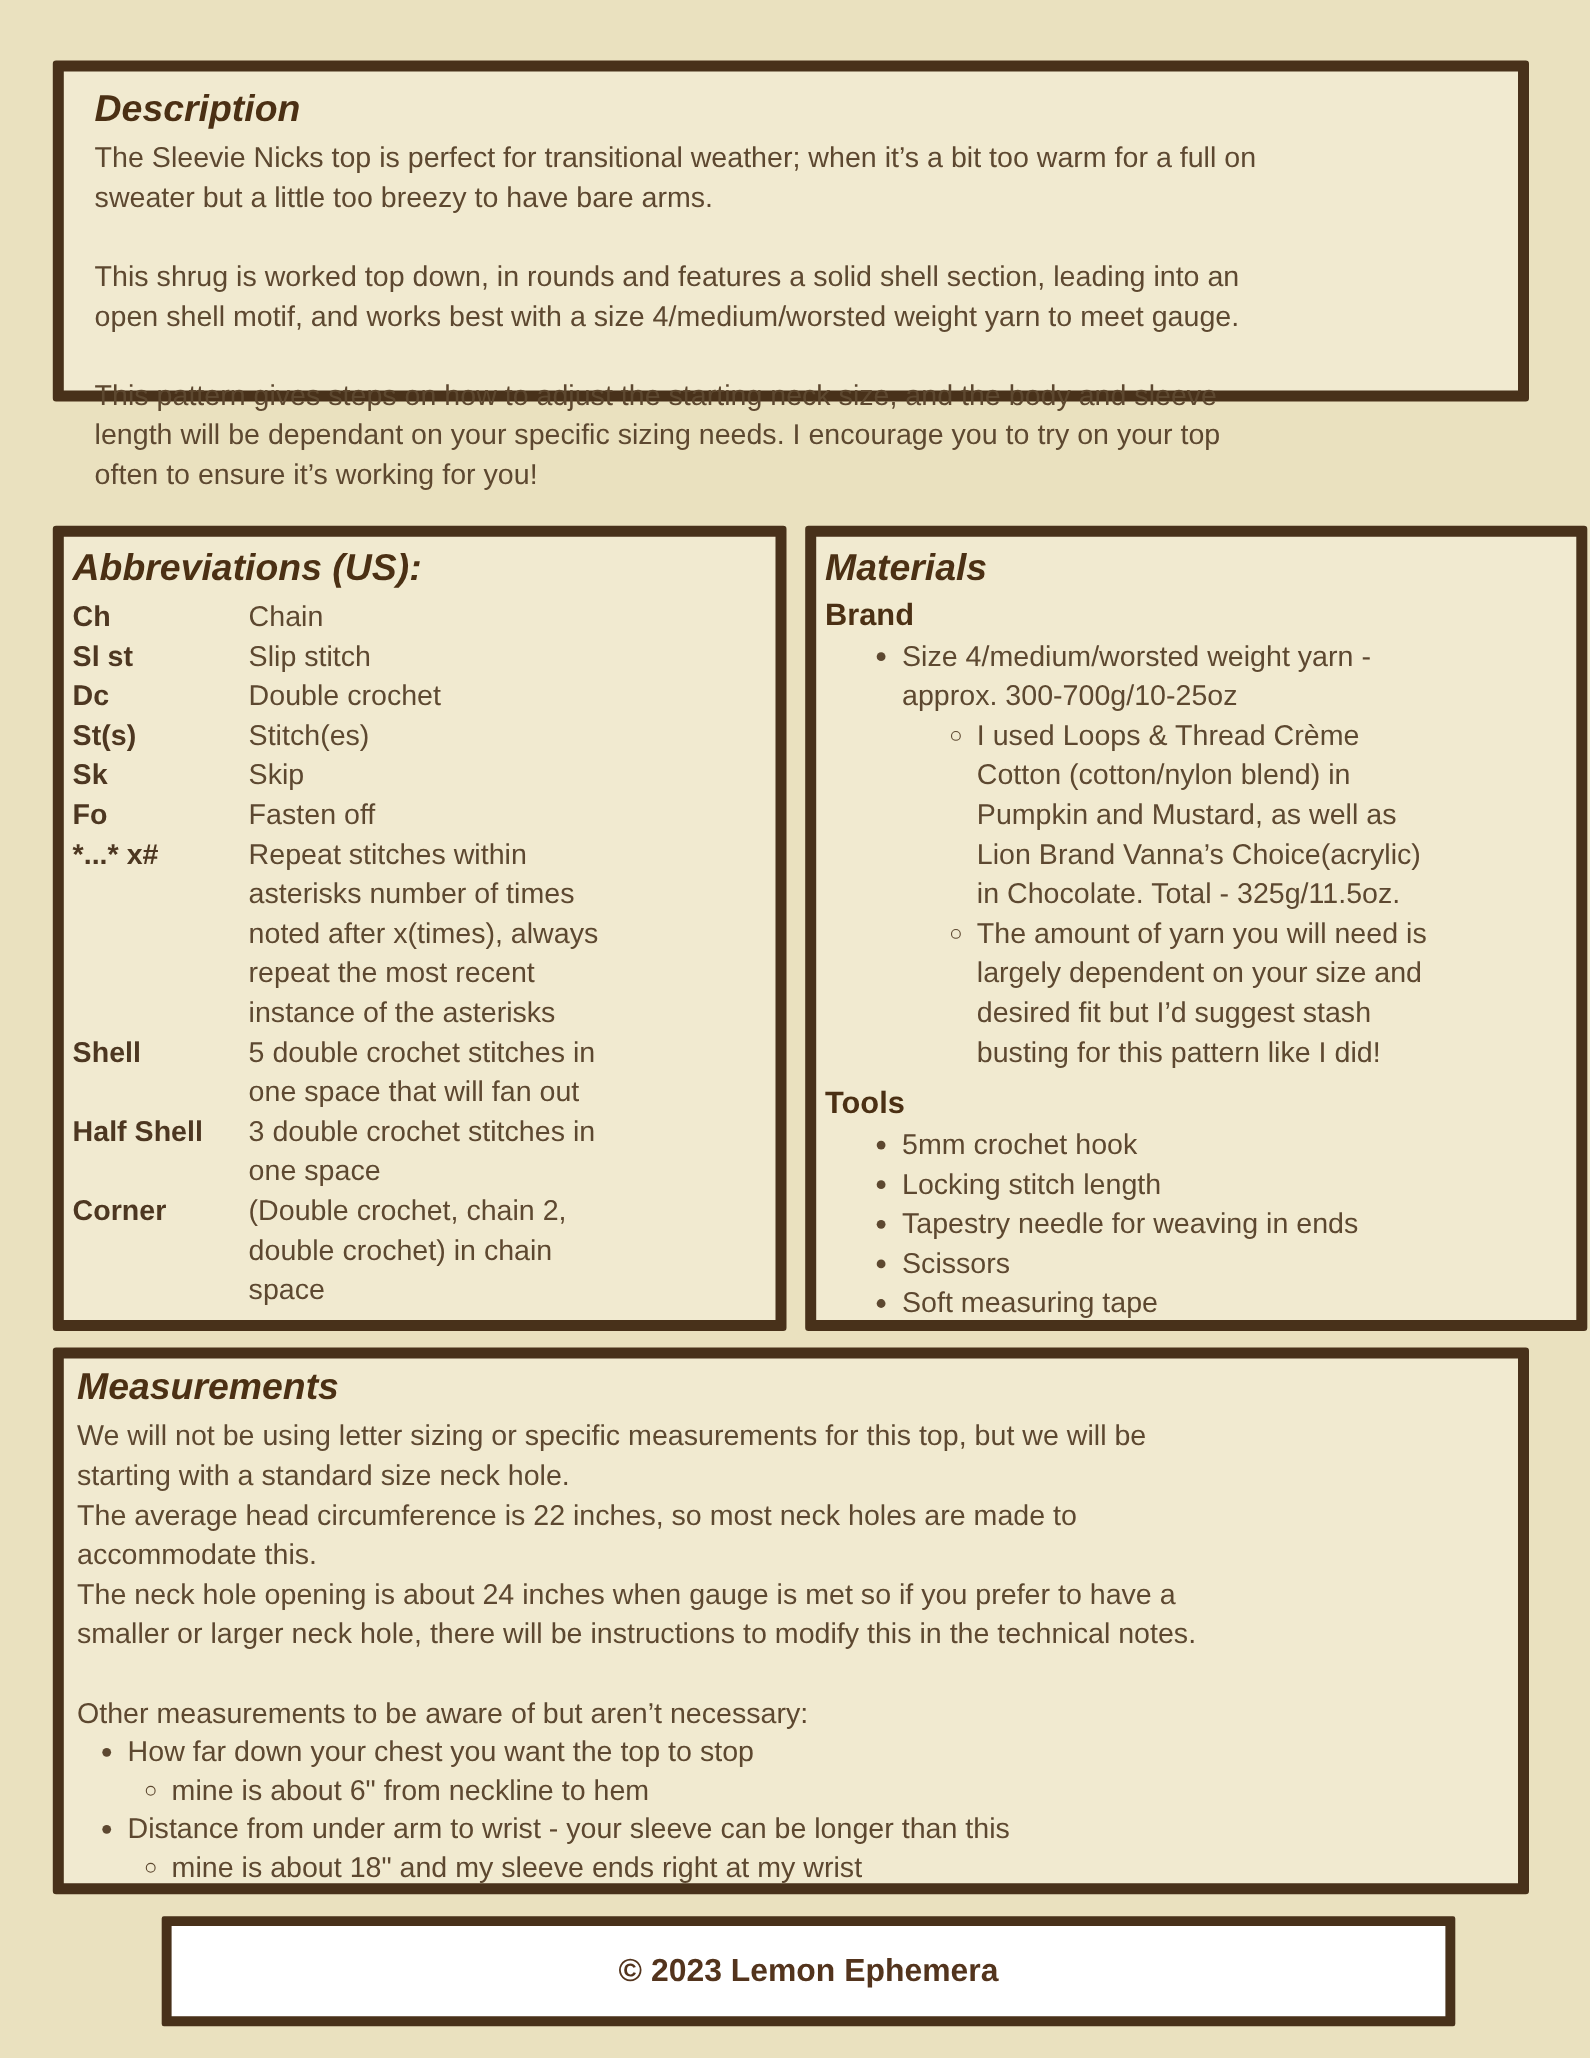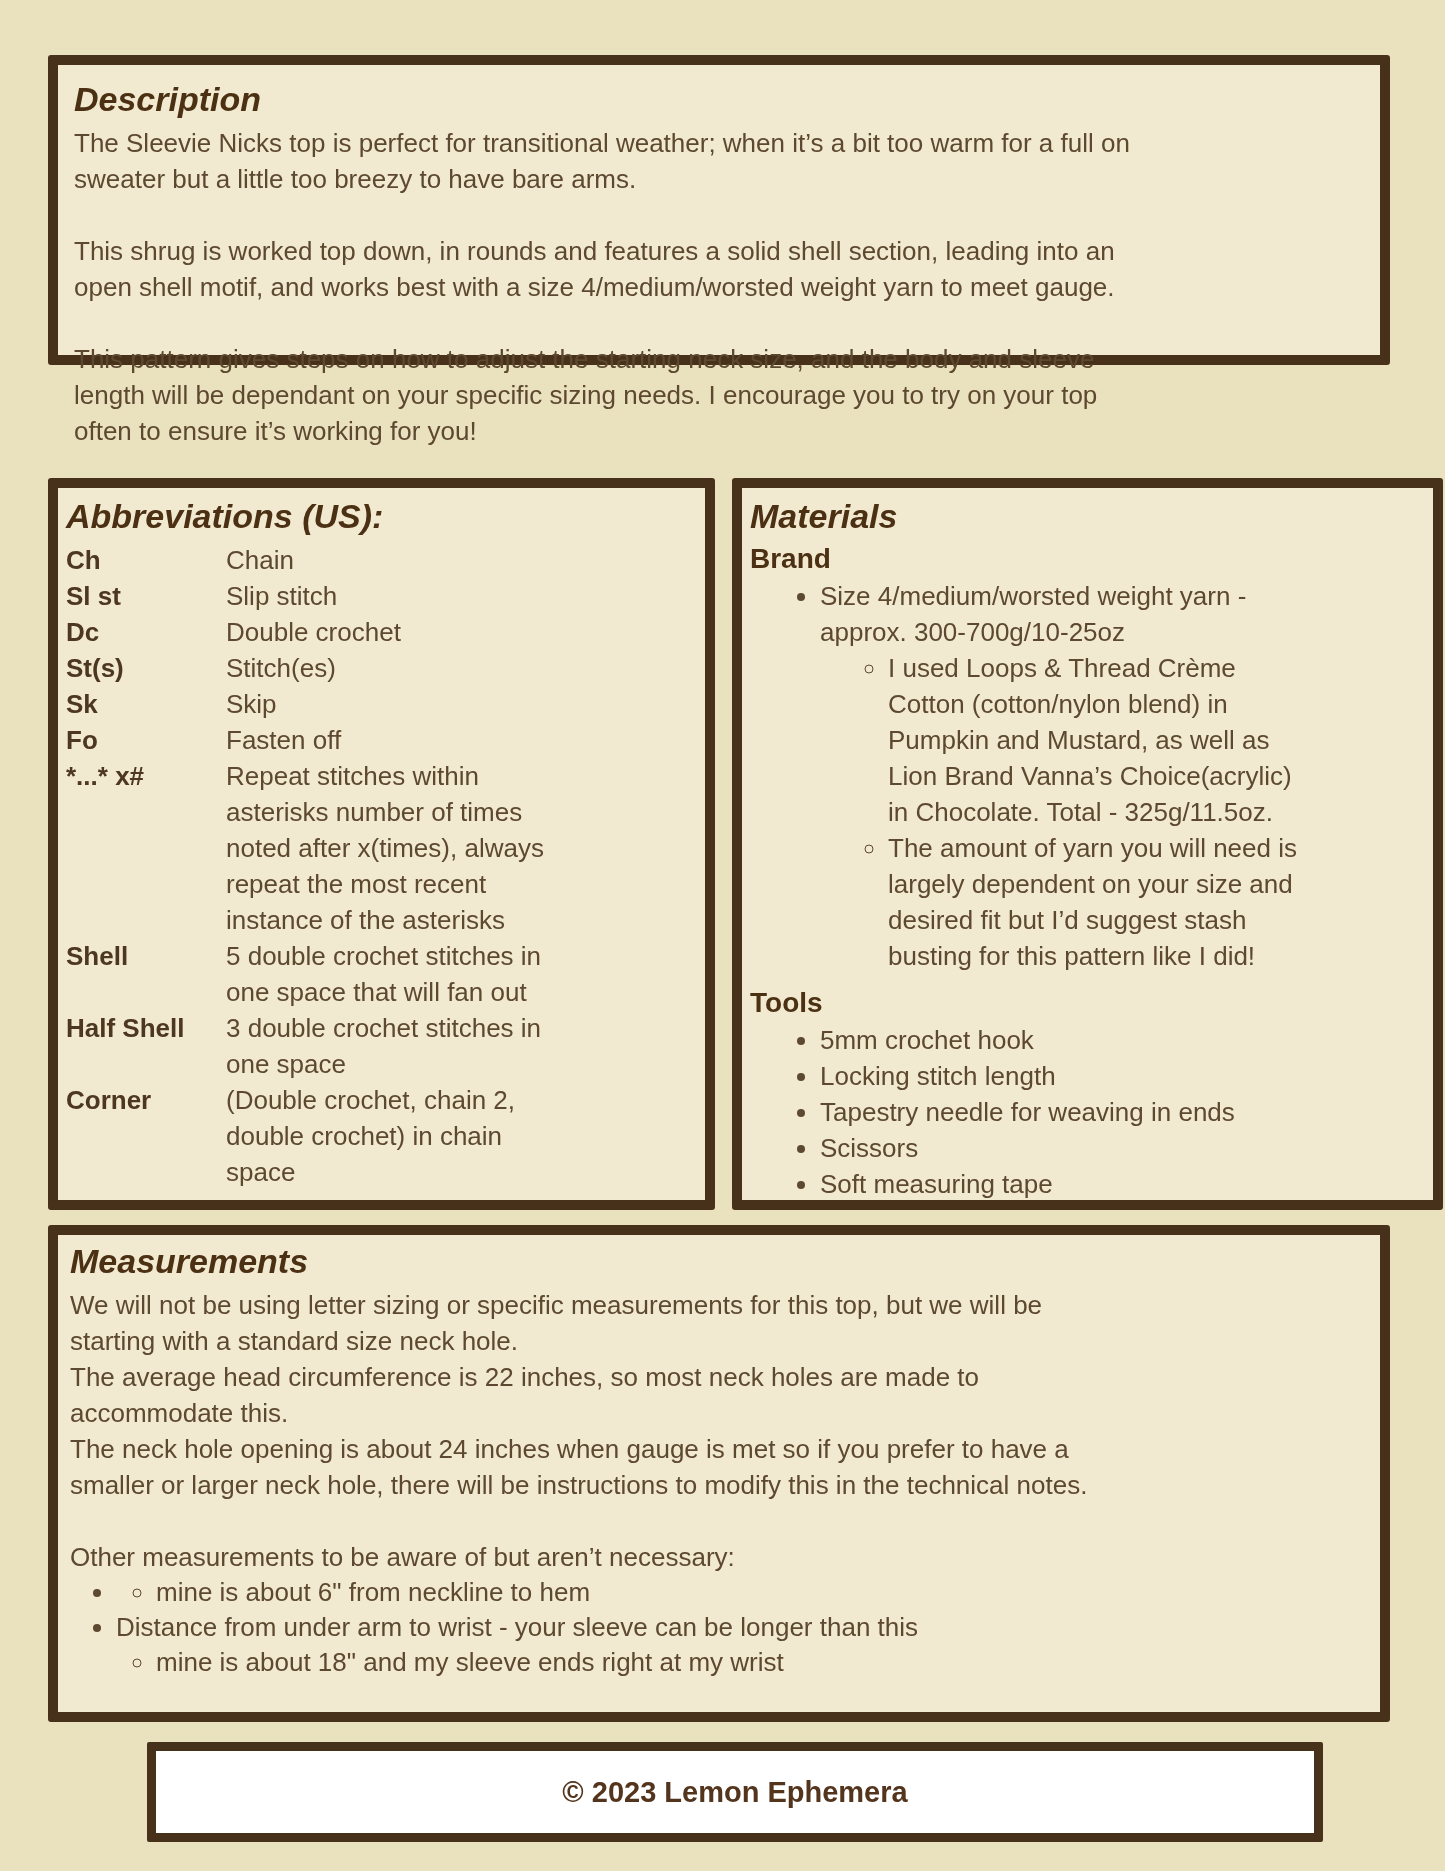--- a/index.html
+++ b/index.html
@@ -19,21 +19,21 @@
   .box-title{
     font-style:italic;font-weight:bold;
     font-size:34px;line-height:40px;
     color:#4b3014;margin:0 0 6px 0;
   }
   .body-text{font-size:26px;line-height:36px;white-space:pre-line;margin:0;}
   .para{margin:0 0 36px 0;}
   .para:last-child{margin-bottom:0;}
 
   
-  #description-box{left:48px;top:55px;width:1342px;height:310px;padding:14px 16px;}
+  #description-box{left:48px;top:55px;width:1342px;height:310px;padding:14px 28px;}
 
   
   #abbreviations-box{left:48px;top:478px;width:667px;height:732px;padding:8px 8px;}
   #materials-box{left:732px;top:478px;width:711px;height:732px;padding:8px 8px;}
 
   .abbr-grid{display:grid;grid-template-columns:160px 1fr;column-gap:0;}
   .abbr-term{font-weight:bold;color:#4d3721;font-size:26px;line-height:36px;}
   .abbr-def{font-size:26px;line-height:36px;white-space:pre-line;}
 
   .sub-heading{
@@ -154,20 +154,21 @@
     <h2 class="box-title">Measurements</h2>
     <p class="body-text">We will not be using letter sizing or specific measurements for this top, but we will be
 starting with a standard size neck hole.
 The average head circumference is 22 inches, so most neck holes are made to
 accommodate this.
 The neck hole opening is about 24 inches when gauge is met so if you prefer to have a
 smaller or larger neck hole, there will be instructions to modify this in the technical notes.</p>
     <p class="body-text other-intro">Other measurements to be aware of but aren’t necessary:</p>
     <ul class="lvl1">
       <li>
+        <span class="li-text">How far down your chest you want the top to stop</span>
         <ul class="lvl2">
           <li>
             <span class="li-text">mine is about 6" from neckline to hem</span>
           </li>
         </ul>
       </li>
       <li>
         <span class="li-text">Distance from under arm to wrist - your sleeve can be longer than this</span>
         <ul class="lvl2">
           <li>

